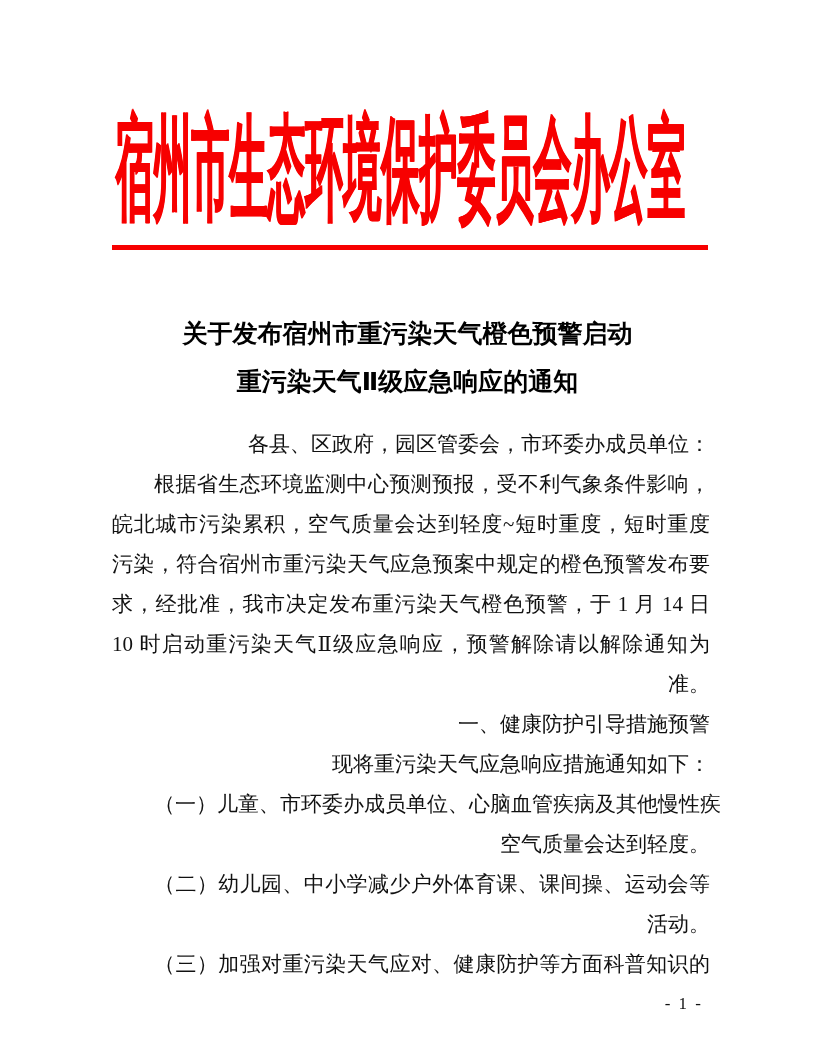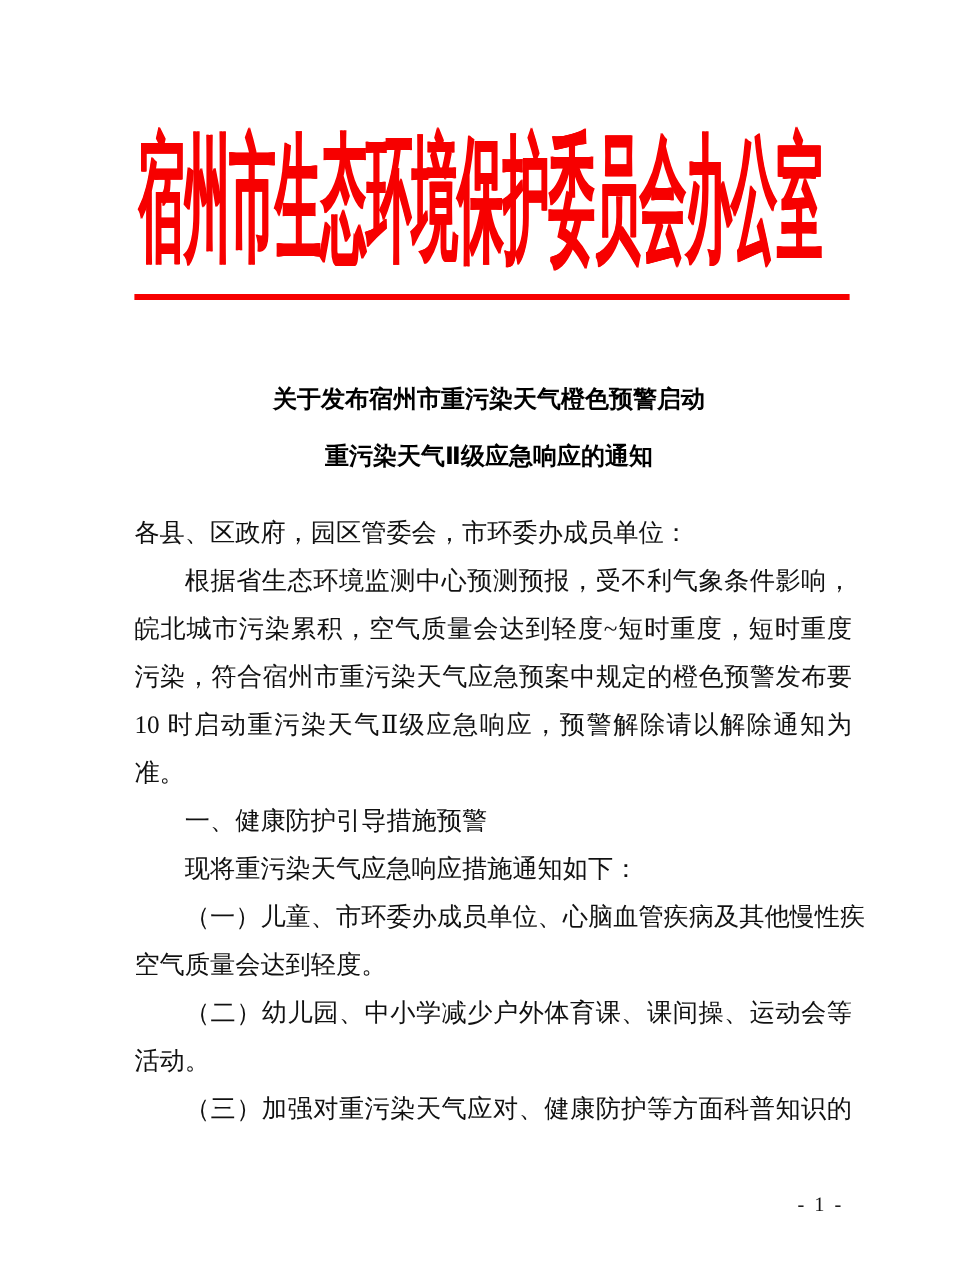--- a/index.html
+++ b/index.html
@@ -52,41 +52,41 @@
 
   
   .doc-title {
     position: absolute;
     top: 309px;
     left: 0;
     width: 815px;
     text-align: center;
     font-family: "Liberation Sans", "DejaVu Sans", sans-serif;
     font-weight: bold;
-    font-size: 20px;
+    font-size: 25px;
     line-height: 48px;
     color: #000000;
     white-space: nowrap;
   }
 
   
   .body-text {
     position: absolute;
     top: 424px;
     left: 112px;
     width: 598px;
     font-family: "Liberation Serif", "DejaVu Serif", serif;
     font-size: 21px;
     color: #111111;
   }
   .ln {
     height: 40px;
     line-height: 40px;
     white-space: nowrap;
-    text-align: left;
+    text-align: right;
   }
   .ln.ind {
     text-indent: 42px;
   }
   .ln.jst {
     text-align: justify;
     text-align-last: justify;
     text-justify: inter-character;
   }
 
@@ -116,20 +116,21 @@
   <div class="doc-title">
     <div>关于发布宿州市重污染天气橙色预警启动</div>
     <div>重污染天气Ⅱ级应急响应的通知</div>
   </div>
 
   <div class="body-text">
     <div class="ln">各县、区政府，园区管委会，市环委办成员单位：</div>
     <div class="ln ind jst">根据省生态环境监测中心预测预报，受不利气象条件影响，</div>
     <div class="ln jst">皖北城市污染累积，空气质量会达到轻度~短时重度，短时重度</div>
     <div class="ln jst">污染，符合宿州市重污染天气应急预案中规定的橙色预警发布要</div>
+    <div class="ln jst">求，经批准，我市决定发布重污染天气橙色预警，于 1 月 14 日</div>
     <div class="ln jst">10 时启动重污染天气Ⅱ级应急响应，预警解除请以解除通知为</div>
     <div class="ln">准。</div>
     <div class="ln ind">一、健康防护引导措施预警</div>
     <div class="ln ind">现将重污染天气应急响应措施通知如下：</div>
     <div class="ln ind jst">（一）儿童、市环委办成员单位、心脑血管疾病及其他慢性疾</div>
     <div class="ln">空气质量会达到轻度。</div>
     <div class="ln ind jst">（二）幼儿园、中小学减少户外体育课、课间操、运动会等</div>
     <div class="ln">活动。</div>
     <div class="ln ind jst">（三）加强对重污染天气应对、健康防护等方面科普知识的</div>
   </div>

